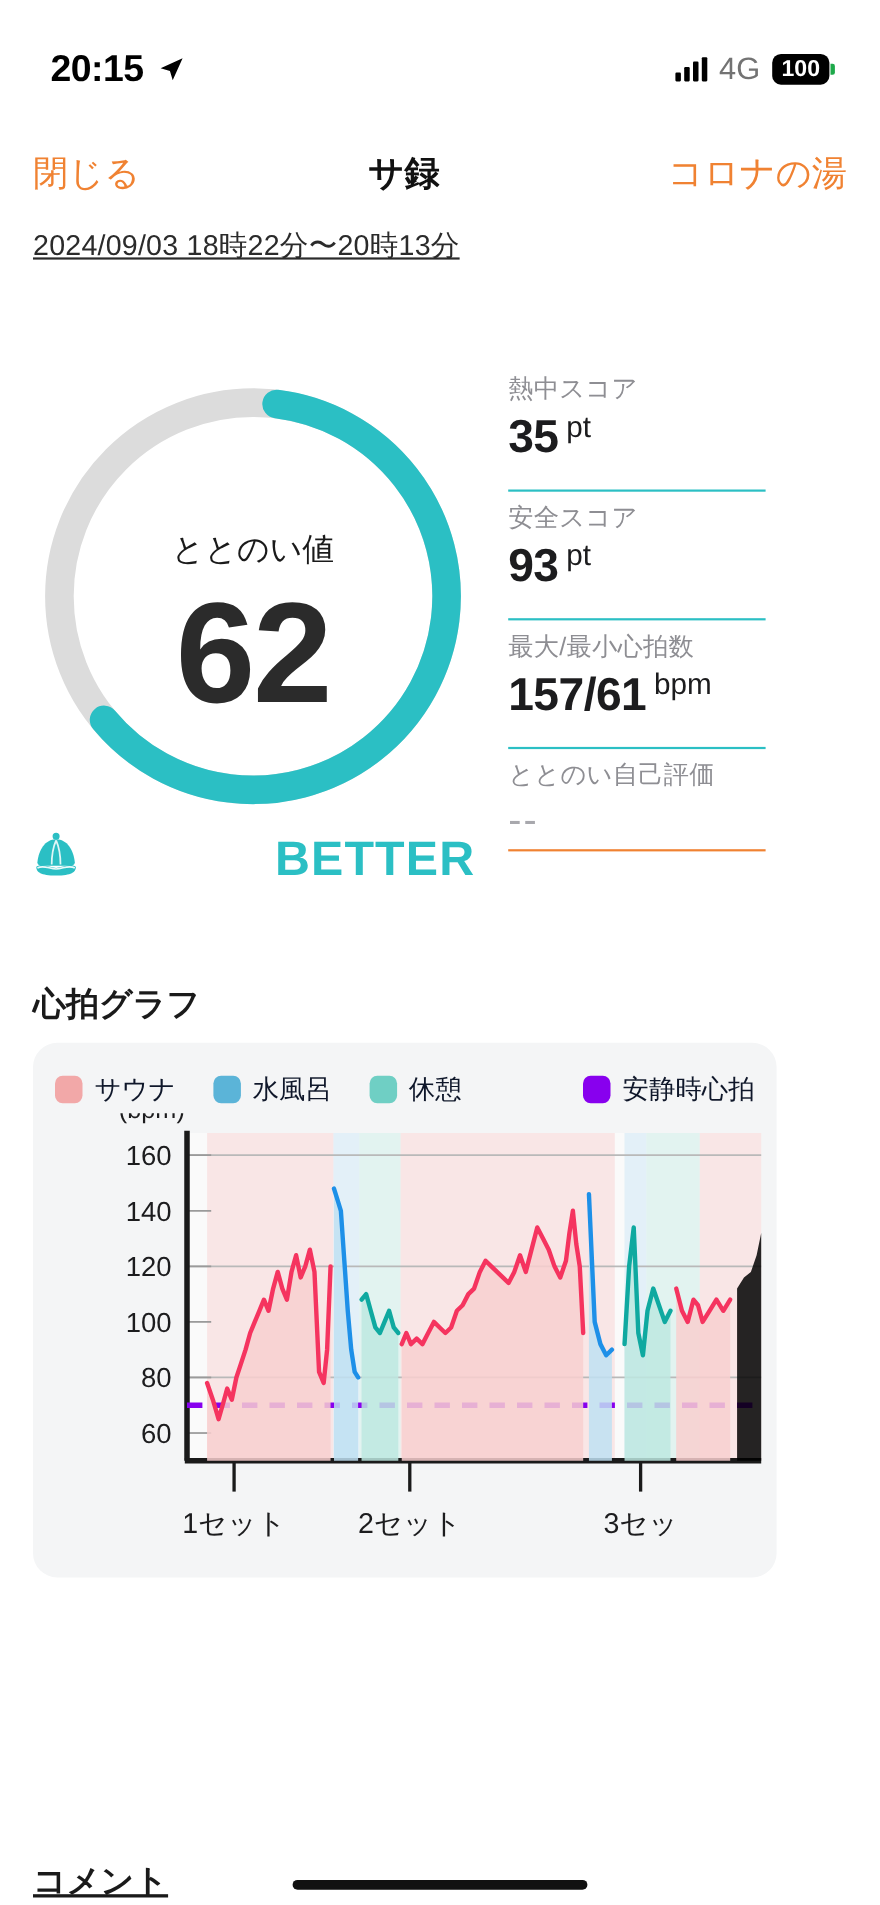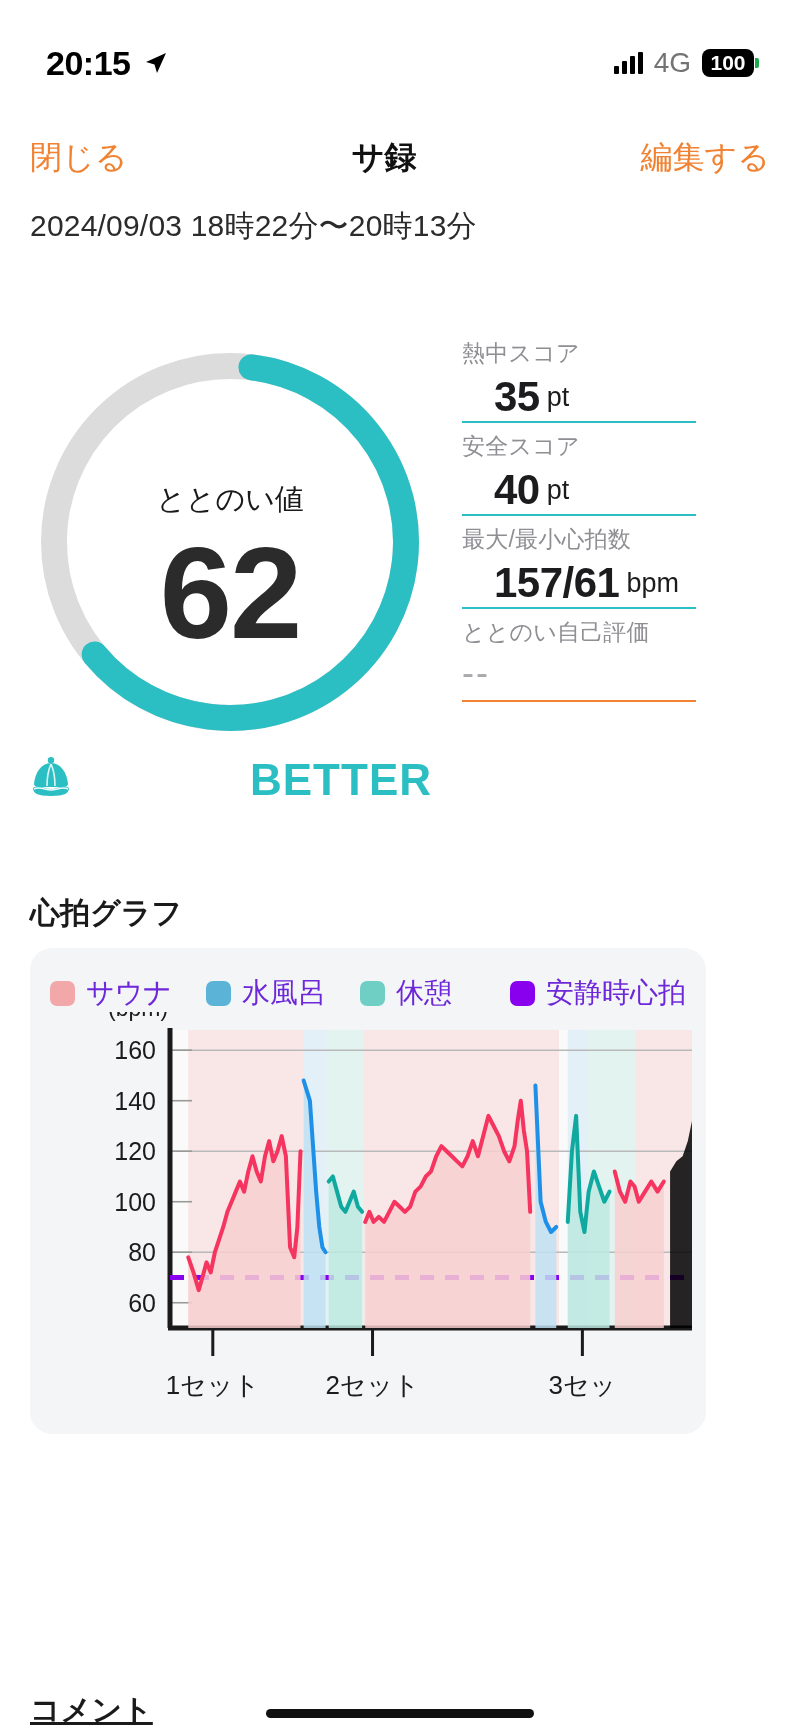--- a/index.html
+++ b/index.html
@@ -43,21 +43,21 @@
     position:absolute; top:104px; left:0; width:800px; height:76px;
     display:flex; align-items:flex-end; justify-content:space-between;
     padding: 0 30px;
   }
   .nav-btn { font-size:32px; color:#F08232; font-weight:400; }
   .nav-title { font-size:32px; color:#111; font-weight:700; }
 
   
   .sess-date {
     position:absolute; left:30px; top:206px;
-    font-size:30px; color:#2b2b2b; letter-spacing:.2px;
+    font-size:26px; color:#2b2b2b; letter-spacing:.2px;text-decoration:underline;
   }
   .sess-place {
     position:absolute; left:30px; top:253px;
     font-size:31px; color:#111; font-weight:700; letter-spacing:.2px;
   }
 
   
   .summary { position:absolute; left:0; top:330px; width:800px; height:540px; }
 
   .gauge { position:absolute; left:28px; top:10px; width:404px; height:404px; }
@@ -74,21 +74,21 @@
   .verdict {
     position:absolute; left:28px; top:425px; width:404px;
     display:flex; align-items:center; justify-content:space-between; gap:14px;
   }
   .verdict-text { font-size:44px; font-weight:600; color:#2BBFC4; letter-spacing:1px; }
 
   
   .stats { position:absolute; left:462px; top:8px; width:234px; }
   .stat { margin-bottom:8px; }
   .stat-label { font-size:23px; color:#8e8e93; letter-spacing:.2px; padding-bottom:4px; }
-  .stat-valrow { display:flex; align-items:center; gap:7px; padding-bottom:0;margin-left:32px; }
+  .stat-valrow { display:flex; align-items:flex-start; gap:7px; padding-bottom:24px; }
   .stat-value { font-size:42px; font-weight:700; color:#1c1c1e; letter-spacing:-0.5px; }
   .stat-unit { font-size:27px; color:#1c1c1e; font-weight:400; }
   .stat-rule { height:2px; background:#2BBFC4; width:234px; }
   .stat-rule.orange { background:#F08232; height:2px; }
   .dashes { font-size:36px; color:#a8a8ad; letter-spacing:2px; font-weight:500; padding-bottom:6px; }
 
   
   .hr-title {
     position:absolute; left:30px; top:893px;
     font-size:30px; font-weight:700; color:#1a1a1a;
@@ -97,21 +97,21 @@
     position:absolute; left:30px; top:948px; width:676px; height:486px;
     background:#F4F5F6; border-radius:22px;
   }
   .legend {
     position:absolute; left:20px; top:26px; width:636px;
     display:flex; align-items:center;
   }
   .leg { display:flex; align-items:center; gap:11px; margin-right:34px; }
   .leg.push { margin-left:auto; margin-right:0; }
   .swatch { width:25px; height:25px; border-radius:7px; }
-  .leg-text { font-size:28px; color:#6d28d9;text-align:center; }
+  .leg-text { font-size:24px; color:#0f172a;text-align:center; }
   .chart-wrap { position:absolute; left:0; top:64px; width:676px; height:400px; }
   .chart-wrap svg { display:block; }
 
   .notice {
     position:absolute; left:30px; top:1450px; width:676px; height:60px;
     background:#F4F5F6; border-radius:14px;
     display:flex; align-items:center; justify-content:center;
   }
   .notice-text { font-size:22px; color:#9b9b9f; }
 
@@ -146,21 +146,21 @@
           <i></i>
         </span>
       <span class="net">4G</span>
       <span class="battery">100</span>
     </div>
   </div>
 
   <div class="navbar">
     <span class="nav-btn">閉じる</span>
     <span class="nav-title">サ録</span>
-    <span class="nav-btn">編集する</span>
+    <span class="nav-btn">コロナの湯</span>
   </div>
 
   <div class="sess-date">2024/09/03 18時22分〜20時13分</div>
 
   <div class="summary">
 
     <div class="gauge">
       <svg width="404" height="404" viewBox="0 0 404 404">
         <circle cx="202" cy="202" r="176" fill="none" stroke="#DCDCDC" stroke-width="26"></circle>
         <circle id="arc" cx="202" cy="202" r="176" fill="none" stroke="#2BBFC4" stroke-width="26" stroke-linecap="round" transform="rotate(-83 202 202)" stroke-dasharray="685.6211807194363 1105.840614063607"></circle>
@@ -190,21 +190,21 @@
         <div class="stat-valrow">
           <span class="stat-value">35</span>
           <span class="stat-unit">pt</span>
         </div>
         <div class="stat-rule"></div>
       </div>
 
       <div class="stat">
         <div class="stat-label">安全スコア</div>
         <div class="stat-valrow">
-          <span class="stat-value">40</span>
+          <span class="stat-value">93</span>
           <span class="stat-unit">pt</span>
         </div>
         <div class="stat-rule"></div>
       </div>
 
       <div class="stat">
         <div class="stat-label">最大/最小心拍数</div>
         <div class="stat-valrow">
           <span class="stat-value">157/61</span>
           <span class="stat-unit">bpm</span>

